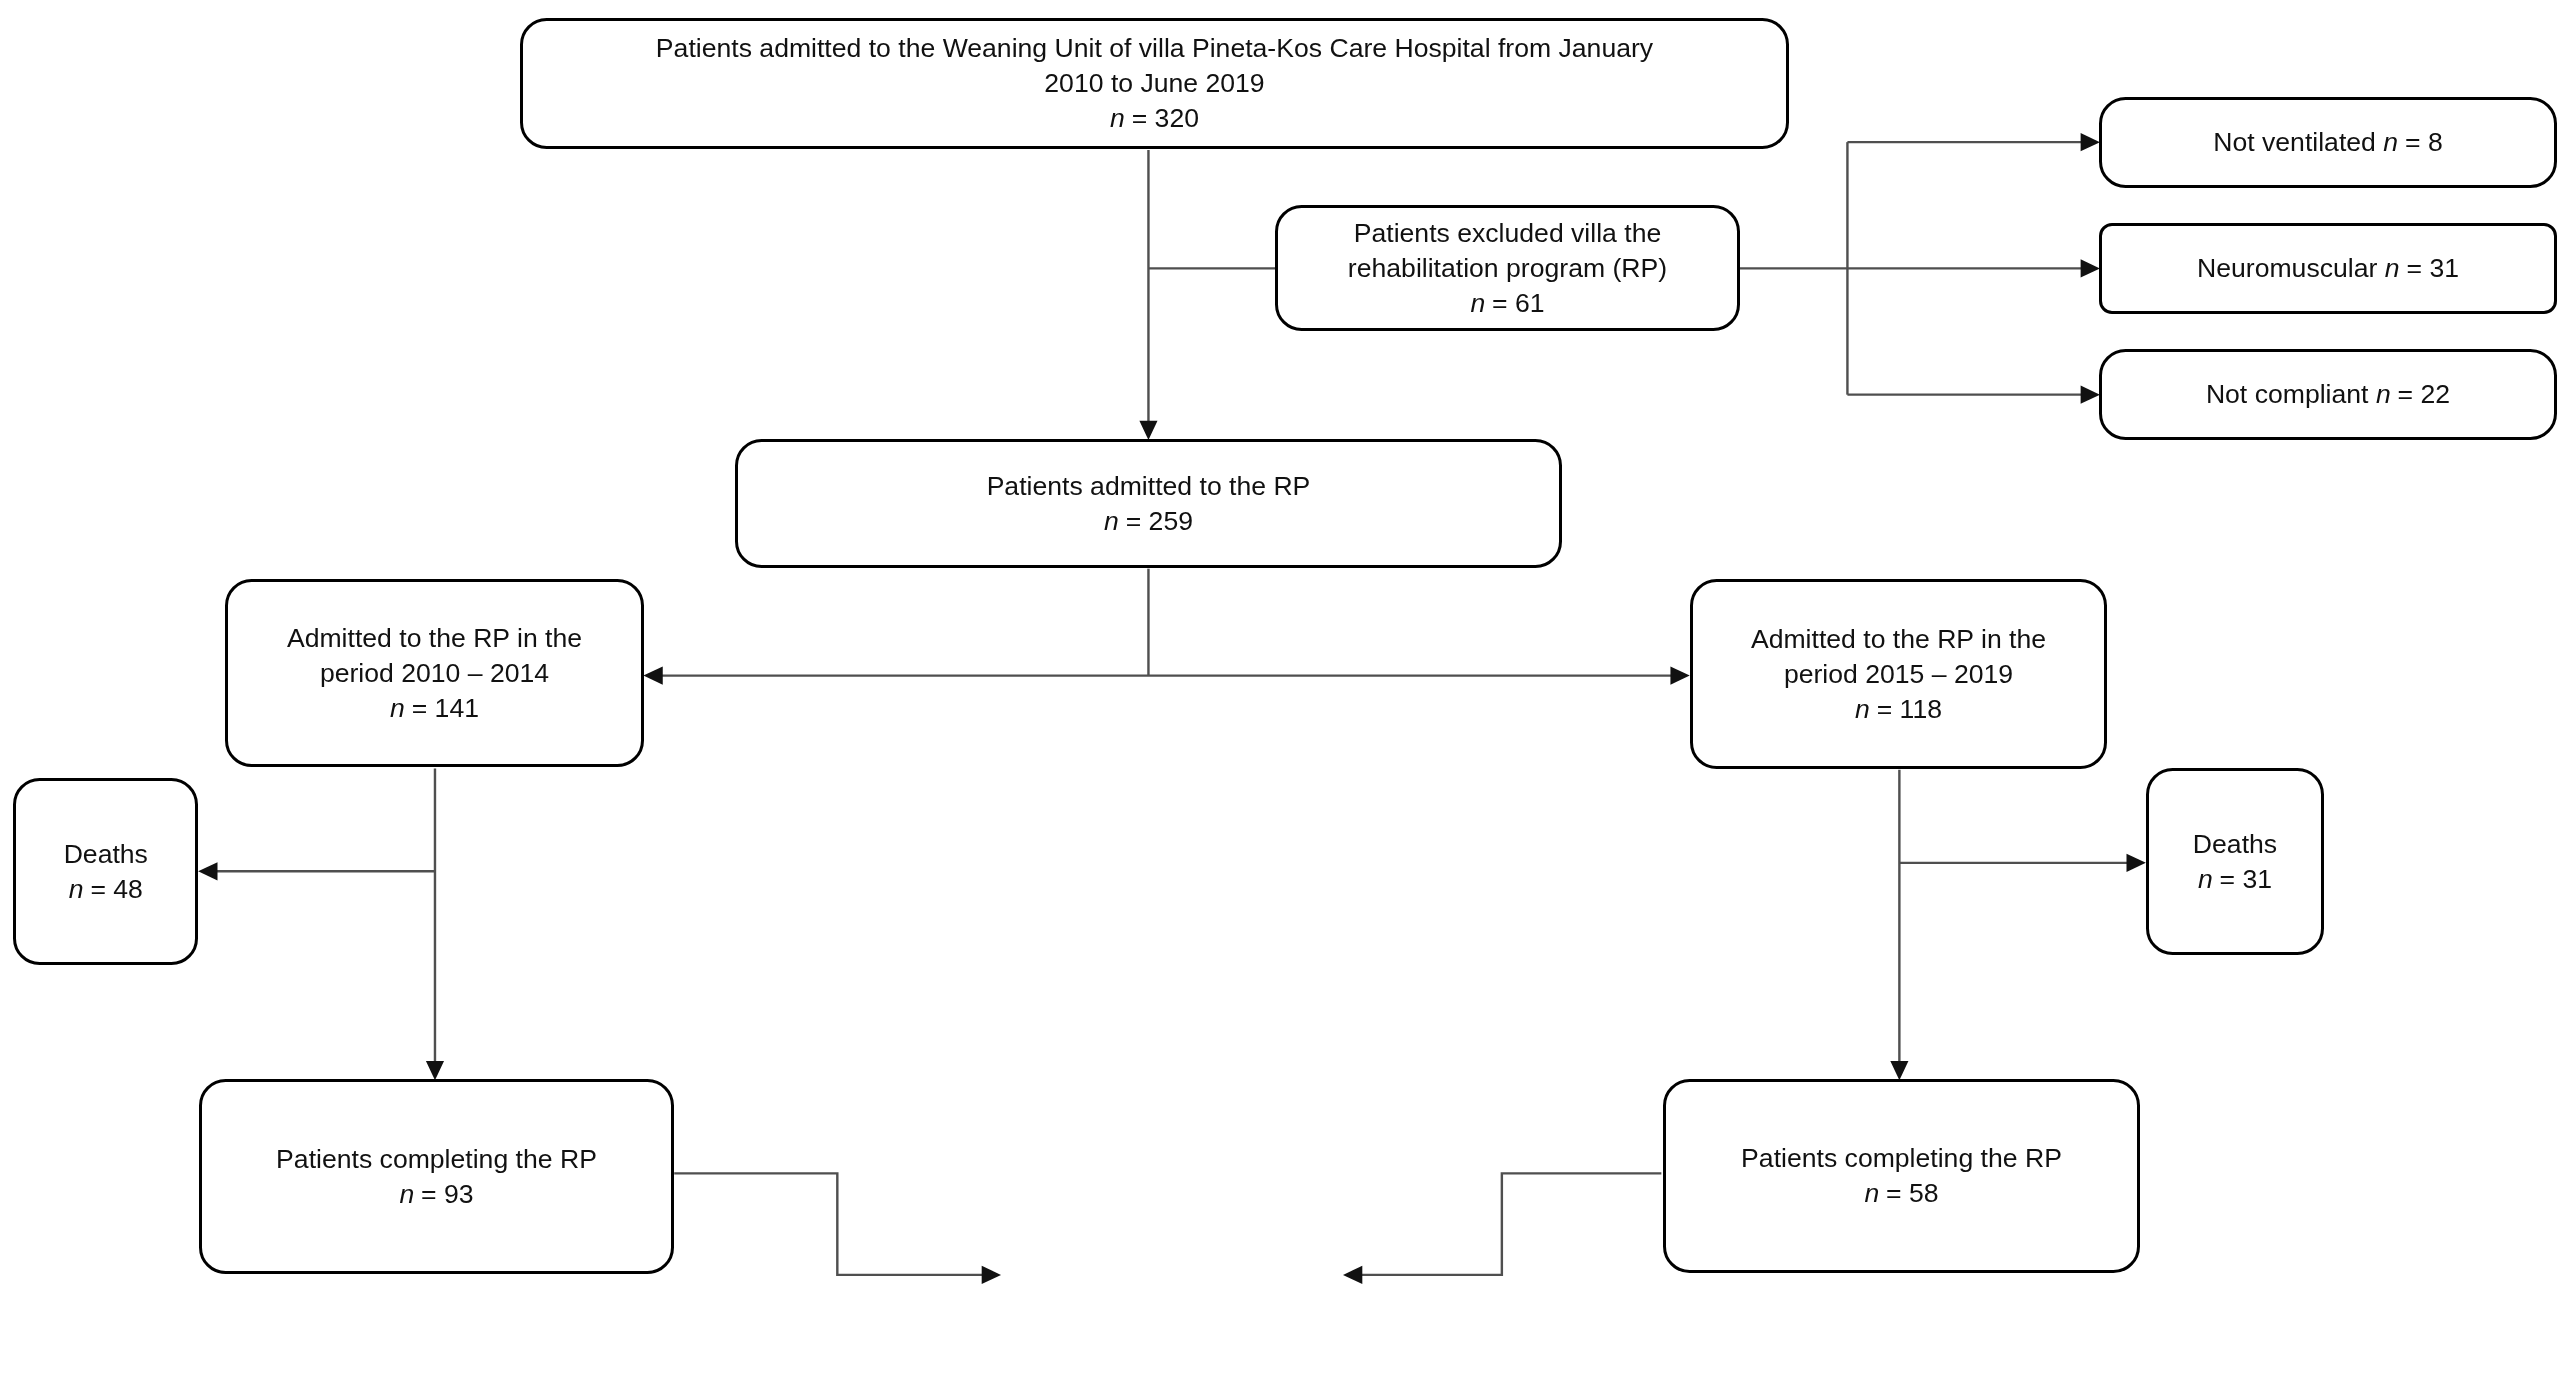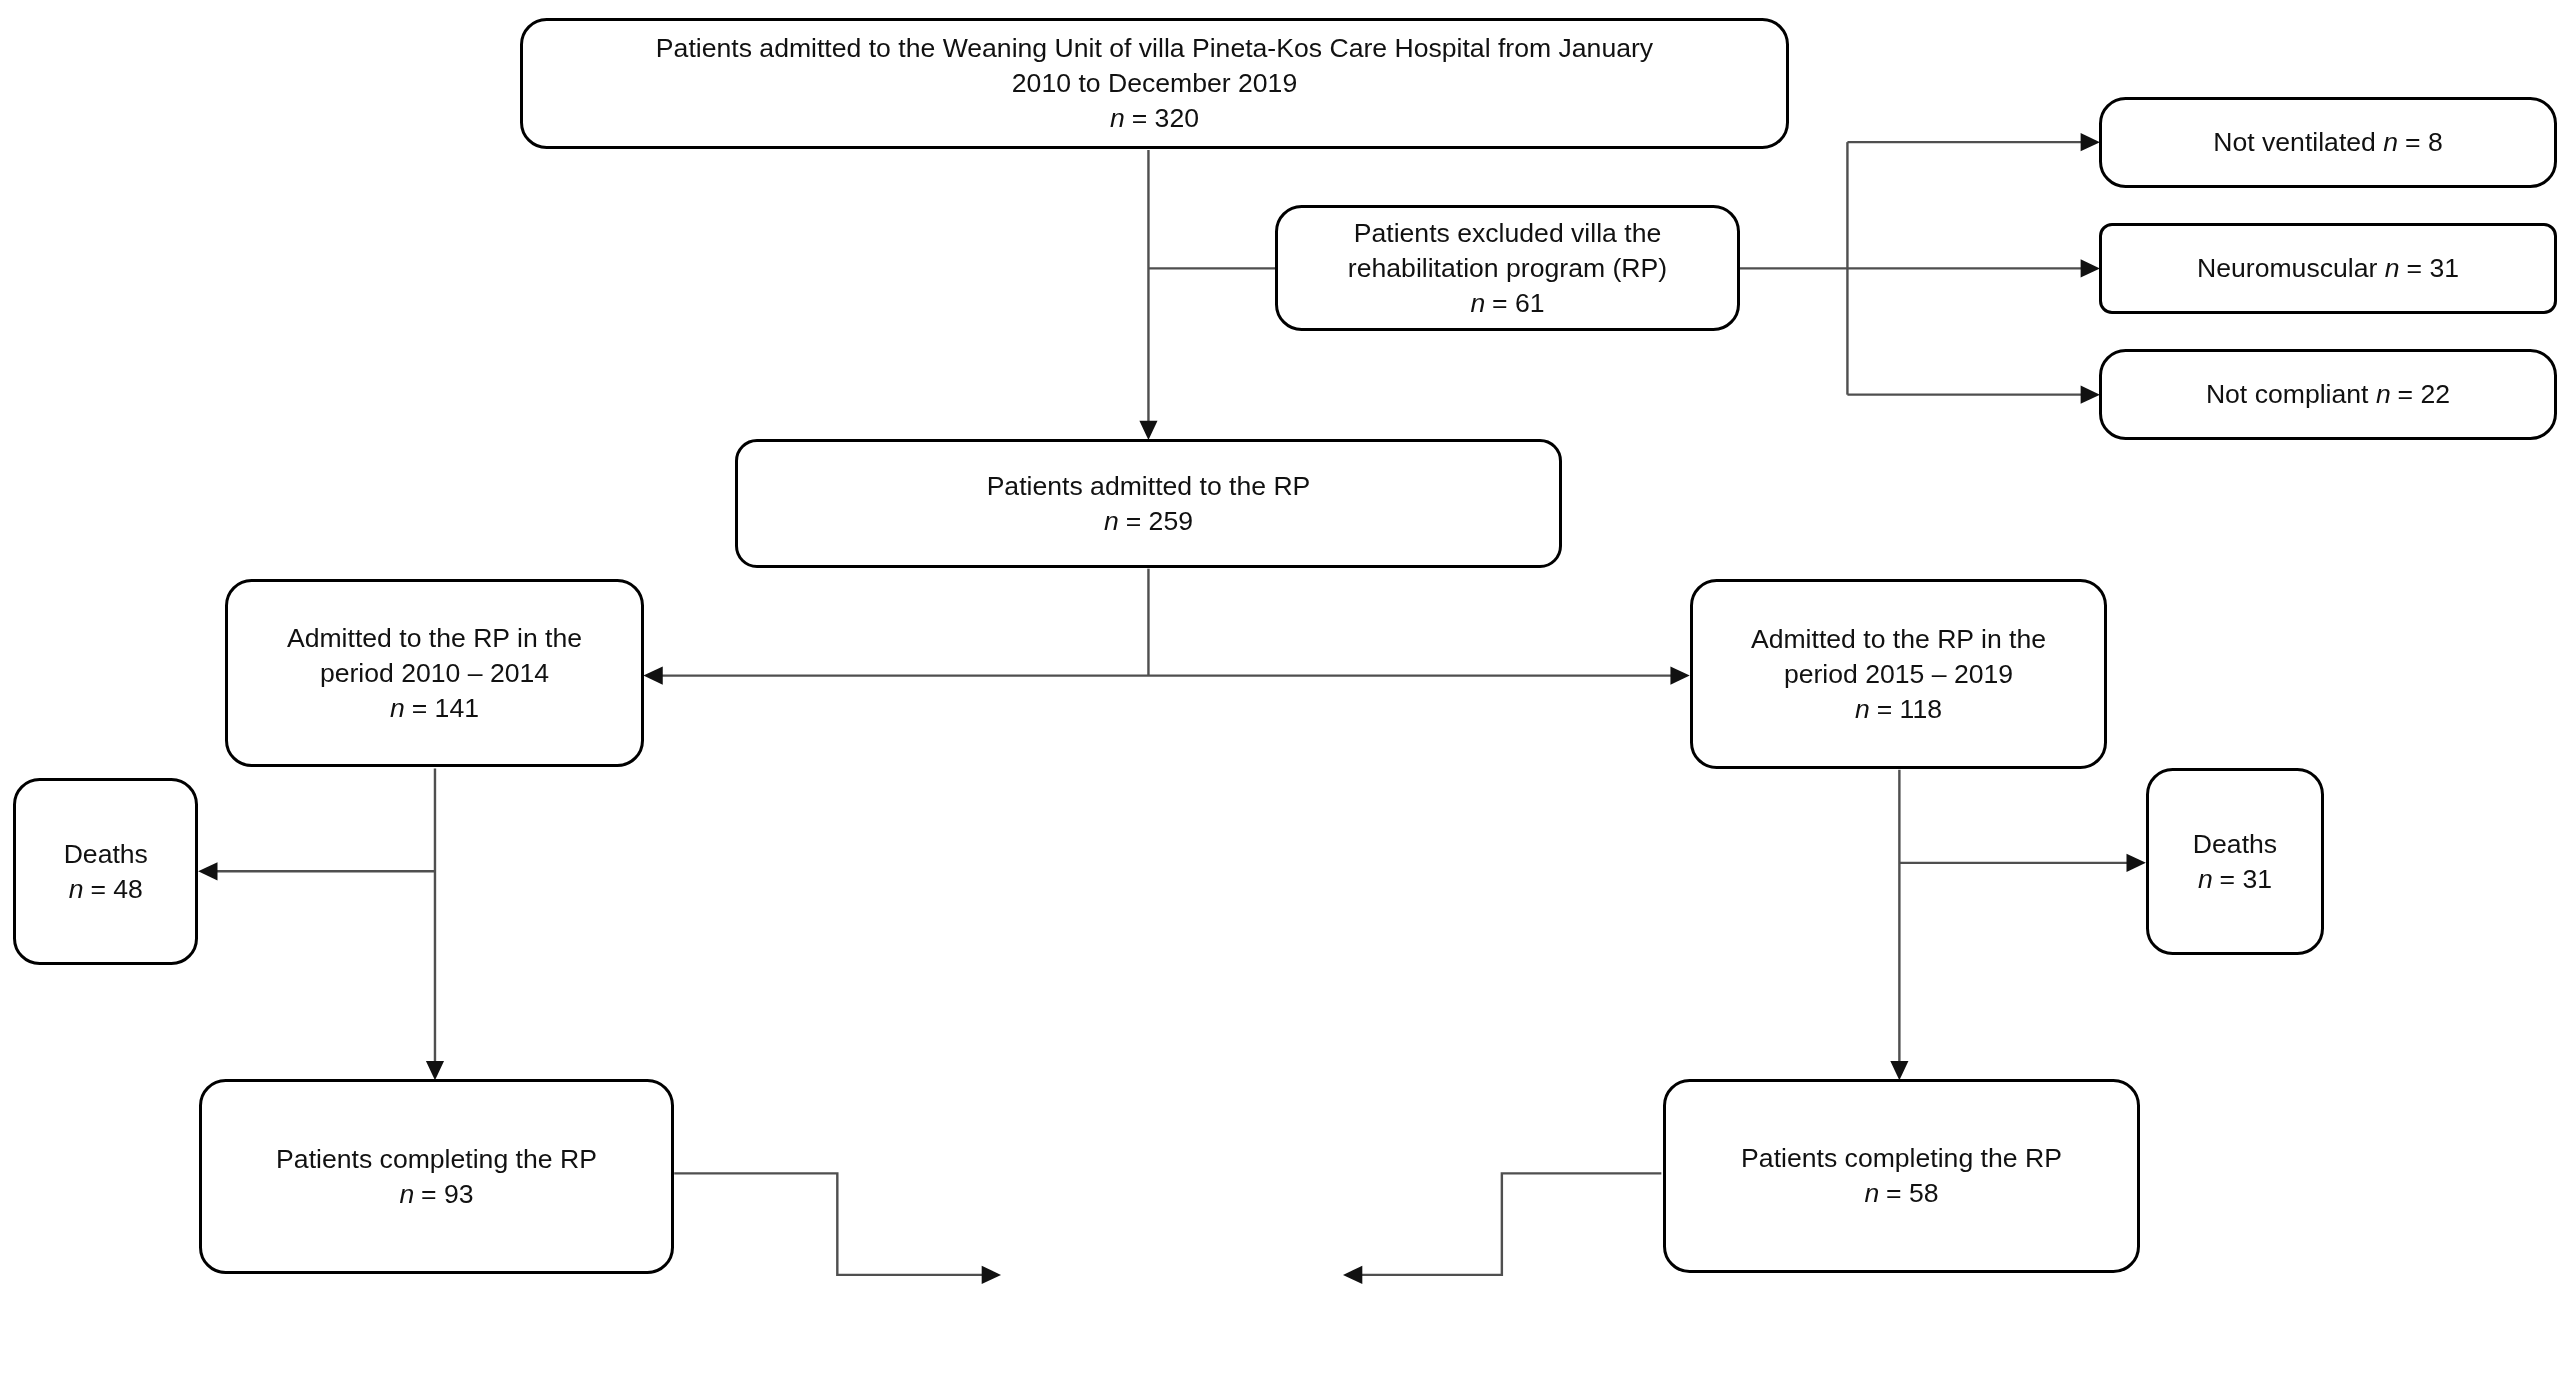--- a/index.html
+++ b/index.html
@@ -72,21 +72,21 @@
       <polygon points="328,1442 360,1427 360,1457"></polygon>
       <polygon points="3144,1788 3129,1756 3159,1756"></polygon>
       <polygon points="3552,1428 3520,1413 3520,1443"></polygon>
       <polygon points="1657,2110 1625,2095 1625,2125"></polygon>
       <polygon points="2223,2110 2255,2095 2255,2125"></polygon>
     </g>
   </svg>
 
   <div class="box" style="left:520px; top:17.5px; width:1269px; height:131px;">
     <div class="box-line">Patients admitted to the Weaning Unit of villa Pineta-Kos Care Hospital from January</div>
-    <div class="box-line">2010 to December 2019</div>
+    <div class="box-line">2010 to June 2019</div>
     <div class="box-line"><i class="nvar">n</i><span class="neq">= 320</span></div>
   </div>
 
   <div class="box" style="left:1275px; top:205px; width:465px; height:126px;">
     <div class="box-line">Patients excluded villa the</div>
     <div class="box-line">rehabilitation program (RP)</div>
     <div class="box-line"><i class="nvar">n</i><span class="neq">= 61</span></div>
   </div>
 
   <div class="box" style="left:2099px; top:97px; width:458px; height:91px;">
@@ -94,21 +94,21 @@
   </div>
 
   <div class="box" style="left:2099px; top:223px; width:458px; height:91px;border-radius:13px;">
     <div class="box-line"><span>Neuromuscular</span><i class="nvar inline">n</i><span class="neq">= 31</span></div>
   </div>
 
   <div class="box" style="left:2099px; top:349px; width:458px; height:91px;">
     <div class="box-line"><span>Not compliant</span><i class="nvar inline">n</i><span class="neq">= 22</span></div>
   </div>
 
-  <div class="box" style="left:735px; top:439px; width:827px; height:129px;border-radius:22px;">
+  <div class="box" style="left:735px; top:439px; width:827px; height:129px;">
     <div class="box-line">Patients admitted to the RP</div>
     <div class="box-line"><i class="nvar">n</i><span class="neq">= 259</span></div>
   </div>
 
   <div class="box" style="left:225px; top:579px; width:419px; height:188px;">
     <div class="box-line">Admitted to the RP in the</div>
     <div class="box-line">period 2010 – 2014</div>
     <div class="box-line"><i class="nvar">n</i><span class="neq">= 141</span></div>
   </div>
 

